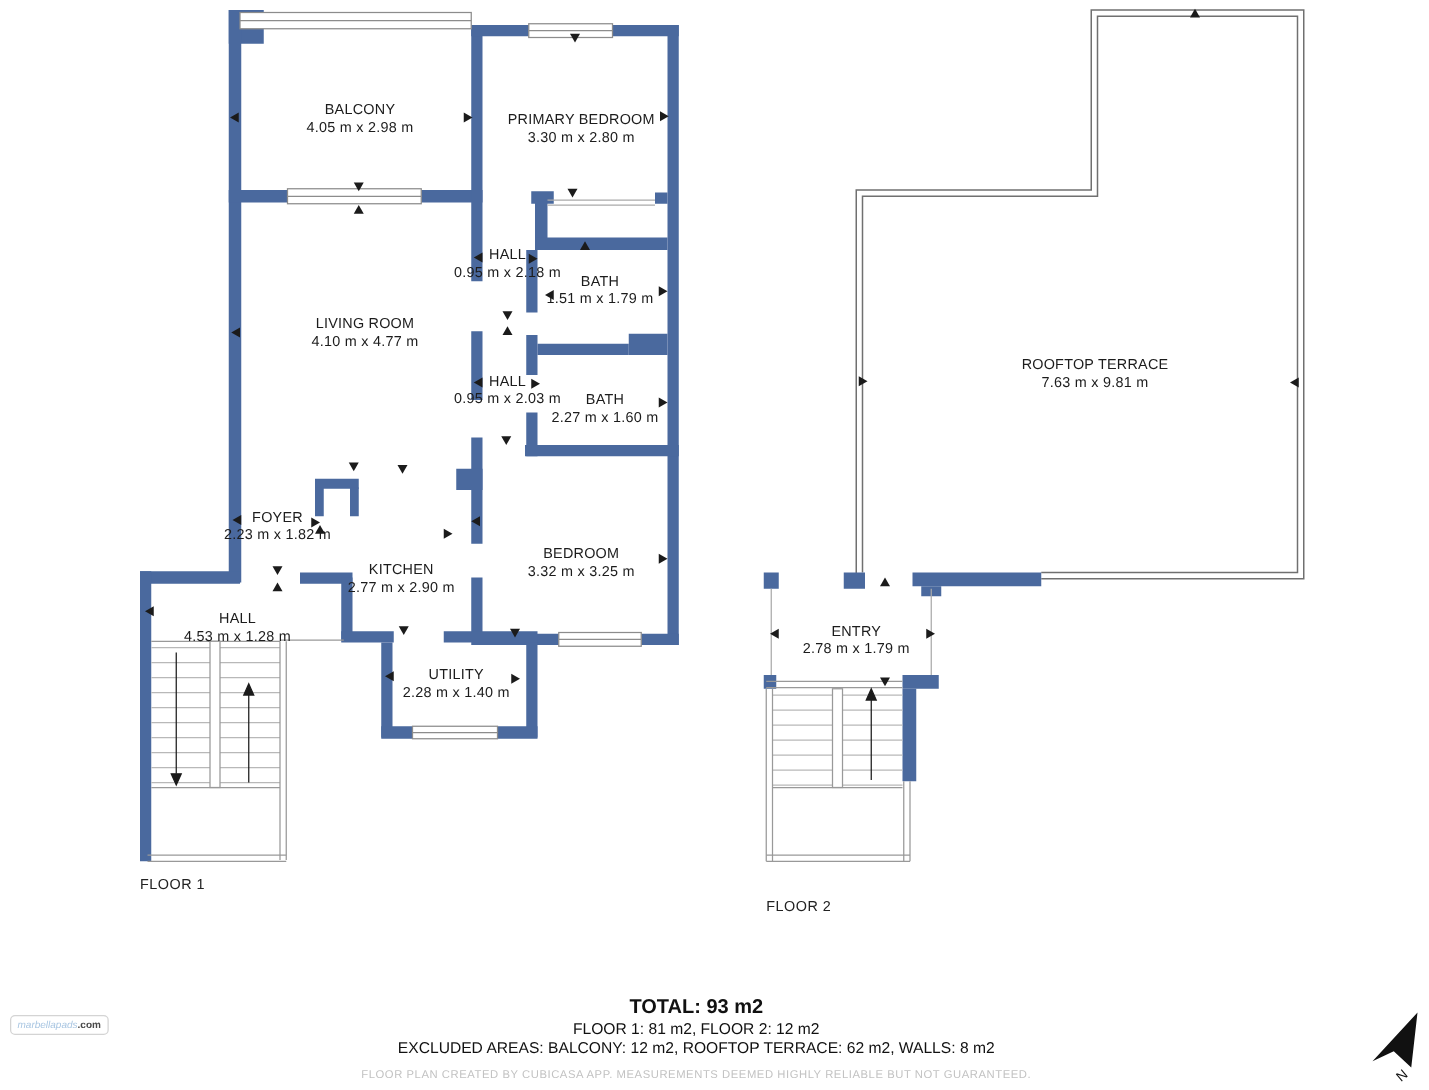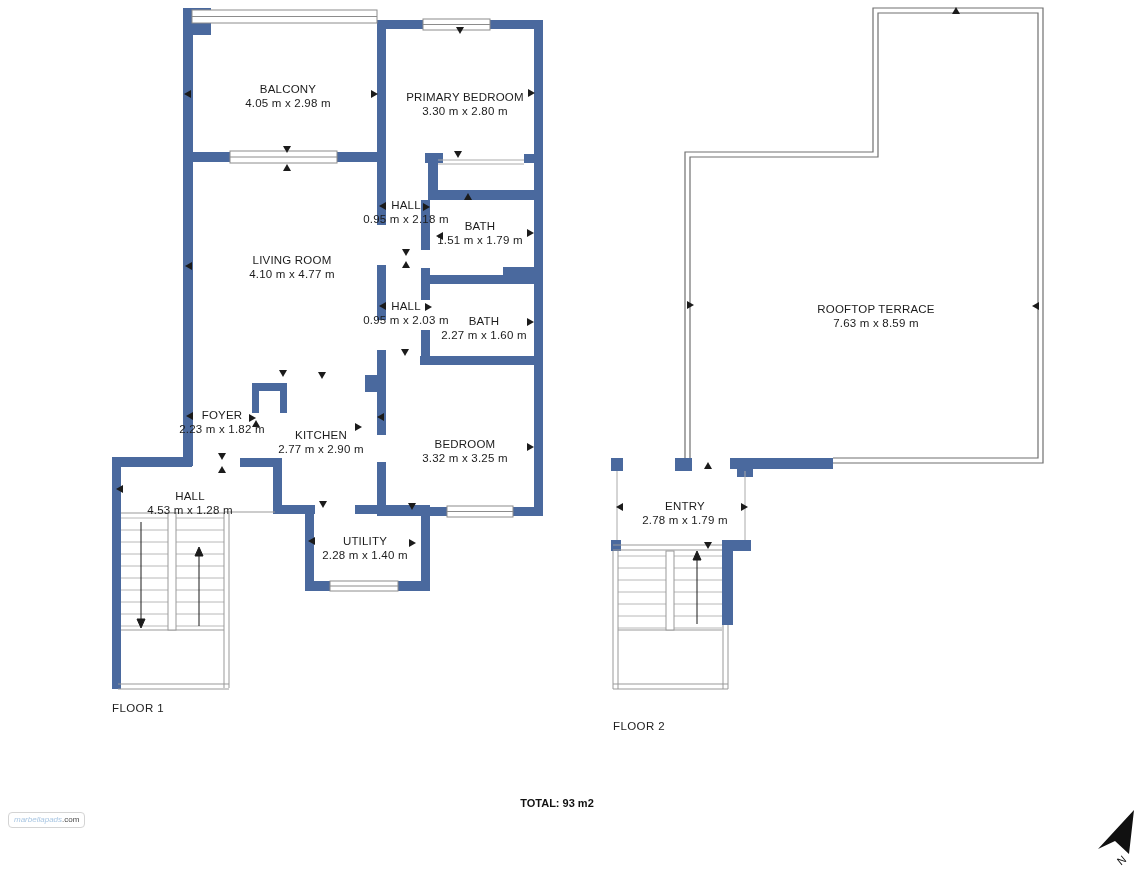--- a/index.html
+++ b/index.html
@@ -3,27 +3,27 @@
 <meta charset="utf-8">
 <style>
   html,body{margin:0;padding:0;background:#fff;}
   .stage{position:relative;width:1143px;height:872px;background:#fff;overflow:hidden;
          font-family:"Liberation Sans","DejaVu Sans",sans-serif;}
   svg.plan{position:absolute;left:0;top:0;}
   .room-label{position:absolute;transform:translate(-50%,-50%);text-align:center;
               color:#1c1c1c;font-size:11.5px;line-height:13.5px;letter-spacing:.2px;white-space:nowrap;}
   .floor-label{position:absolute;font-size:11.5px;color:#222;letter-spacing:.4px;}
   .footer{position:absolute;left:0;top:797px;width:1114px;text-align:center;color:#111;}
-  .footer .total{font-size:11px;font-weight:bold;}
+  .footer .total{font-size:16px;font-weight:bold;}
   .footer .line{font-size:12.5px;margin-top:1px;}
   .footer .disclaimer{font-size:9px;color:#c2c2c2;margin-top:9px;letter-spacing:.45px;}
   .logo{position:absolute;left:8px;top:812px;border:1px solid #d4d4d4;border-radius:4px;
         padding:2px 5px;font-size:8px;background:#fff;line-height:10px;}
   .logo .brand{color:#a9c6e2;font-style:italic;}
-  .logo .tld{color:#4a4a4a;font-weight:normal;}
+  .logo .tld{color:#4a4a4a;font-weight:bold;}
 </style>
 </head>
 <body>
 
 <div class="stage">
 
   <svg class="plan" width="1143" height="872" viewBox="0 0 1143 872">
 
     <g>
 
@@ -260,49 +260,52 @@
     <div>0.95 m x 2.03 m</div>
   </div>
   <div class="room-label" style="left:484px;top:328px">
     <div>BATH</div>
     <div>2.27 m x 1.60 m</div>
   </div>
   <div class="room-label" style="left:222px;top:422px">
     <div>FOYER</div>
     <div>2.23 m x 1.82 m</div>
   </div>
-  <div class="room-label" style="left:321px;top:442px">
+  <div class="room-label" style="left:321px;top:464px">
     <div>KITCHEN</div>
     <div>2.77 m x 2.90 m</div>
   </div>
   <div class="room-label" style="left:465px;top:451px">
     <div>BEDROOM</div>
     <div>3.32 m x 3.25 m</div>
   </div>
   <div class="room-label" style="left:190px;top:503px">
     <div>HALL</div>
     <div>4.53 m x 1.28 m</div>
   </div>
   <div class="room-label" style="left:365px;top:548px">
     <div>UTILITY</div>
     <div>2.28 m x 1.40 m</div>
   </div>
-  <div class="room-label" style="left:876px;top:316px">
+  <div class="room-label" style="left:876px;top:300px">
     <div>ROOFTOP TERRACE</div>
-    <div>7.63 m x 8.59 m</div>
+    <div>7.63 m x 9.81 m</div>
   </div>
   <div class="room-label" style="left:685px;top:513px">
     <div>ENTRY</div>
     <div>2.78 m x 1.79 m</div>
   </div>
 
   <div class="floor-label" style="left:112px;top:702px">FLOOR 1</div>
   <div class="floor-label" style="left:613px;top:720px">FLOOR 2</div>
 
   <div class="footer">
     <div class="total">TOTAL: 93 m2</div>
+    <div class="line">FLOOR 1: 81 m2, FLOOR 2: 12 m2</div>
+    <div class="line">EXCLUDED AREAS: BALCONY: 12 m2, ROOFTOP TERRACE: 62 m2, WALLS: 8 m2</div>
+    <div class="disclaimer">FLOOR PLAN CREATED BY CUBICASA APP. MEASUREMENTS DEEMED HIGHLY RELIABLE BUT NOT GUARANTEED.</div>
   </div>
 
   <div class="logo">
     <span class="brand">marbellapads</span><span class="tld">.com</span>
   </div>
 
 </div>
 
 </body></html>

